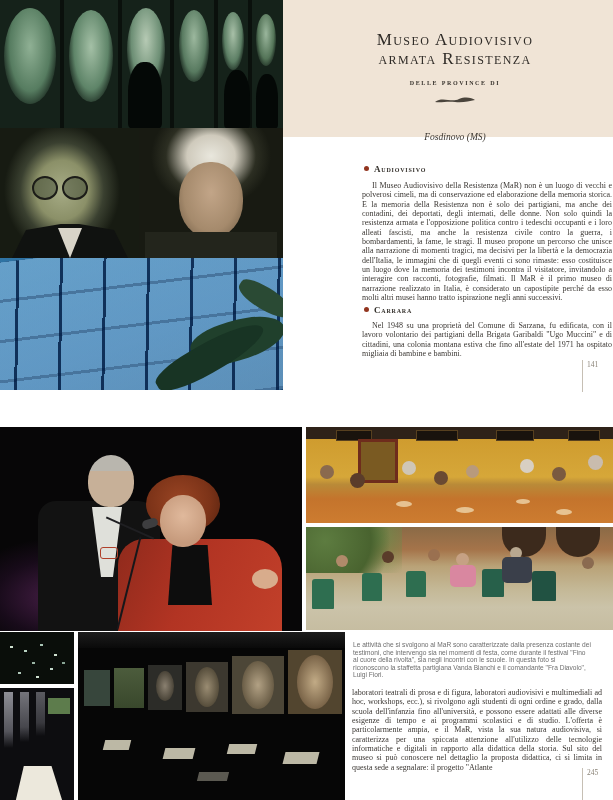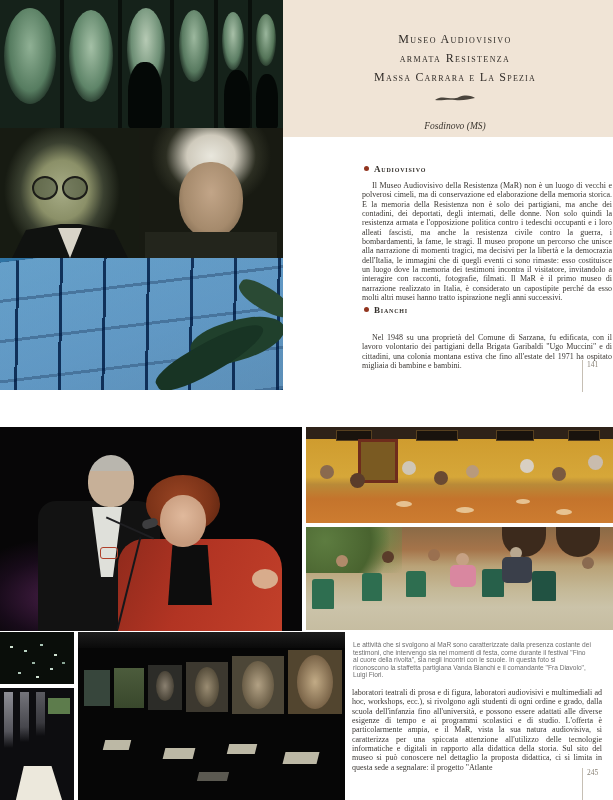--- a/index.html
+++ b/index.html
@@ -7,25 +7,25 @@
        font-family:"Liberation Serif",serif;}
   .abs{position:absolute;}
 
   
   #beige-band{left:0;top:0;width:613px;height:137px;background:#f0e4d6;}
   .page-marker{border-left:1px solid #c6bfb4;padding-left:4px;height:32px;
       font-size:7.5px;color:#8a8377;line-height:10px;}
 
   
   #title-block{left:300px;top:30px;width:310px;text-align:center;color:#2f2b27;}
-  .t1{font-variant:small-caps;font-size:12px;letter-spacing:1.4px;line-height:19px;}
+  .t1{font-variant:small-caps;font-size:17px;letter-spacing:1.4px;line-height:19px;}
   .t-sub1{font-variant:small-caps;font-weight:bold;font-size:8.5px;letter-spacing:1.6px;margin-top:9px;color:#3a352f;}
   .t-sub2{font-variant:small-caps;font-size:12px;letter-spacing:1.2px;margin-top:2px;color:#322d29;}
   .swash{margin:7px auto 0 auto;display:block;}
-  .loc{font-style:italic;font-size:9.5px;margin-top:17px;color:#3a352f;}
+  .loc{font-style:italic;font-size:9.5px;margin-top:26px;color:#3a352f;}
 
   
   .sec-head{font-variant:small-caps;font-weight:bold;font-size:9px;letter-spacing:0.8px;color:#34302b;}
   .bullet{display:inline-block;width:5px;height:5px;border-radius:50%;background:#92351f;
       margin-right:5px;vertical-align:1px;}
   .body-par{width:250px;font-size:8px;line-height:9.35px;text-align:justify;color:#3b3733;}
   .indent{text-indent:10px;}
   .caption{width:238px;font-family:"Liberation Sans",sans-serif;font-size:6.6px;line-height:7.5px;
       color:#6e6e6e;text-align:left;}
 
@@ -167,36 +167,36 @@
 <div id="photo-touchtable" class="abs photo">
   <div id="tt-grid"></div>
   <div class="hand" style="left:190px;top:62px;width:96px;height:40px;transform:rotate(-18deg);"></div>
   <div class="hand" style="left:150px;top:84px;width:120px;height:30px;transform:rotate(-30deg);background:#183424;"></div>
   <div class="hand" style="left:236px;top:30px;width:60px;height:22px;transform:rotate(30deg);background:#2a4a34;"></div>
 </div>
 
 <div id="title-block" class="abs">
   <div class="t1">Museo Audiovisivo</div>
   <div class="t1">armata Resistenza</div>
-  <div class="t-sub2">Massa Carrara e La Spezia</div>
+  <div class="t-sub1">delle province di</div>
   <svg class="swash" width="44" height="12" viewBox="0 0 44 12">
     <path d="M2,8 C10,2 18,9 26,5 C33,2 39,4 42,6 C36,7 30,9 22,8 C14,7 8,9 2,8 Z" fill="#4a443c"></path>
   </svg>
   <div class="loc">Fosdinovo (MS)</div>
 </div>
 
 <div class="abs sec-head" style="left:364px;top:164px;">
   <span class="bullet"></span><span>Audiovisivo</span>
 </div>
 <div class="abs body-par indent" style="left:362px;top:181px;">Il Museo Audiovisivo della Resistenza (MaR) non è un luogo di vecchi e polverosi cimeli, ma di conservazione ed elaborazione della memoria storica. E la memoria della Resistenza non è solo dei partigiani, ma anche dei contadini, dei deportati, degli internati, delle donne. Non solo quindi la resistenza armata e l'opposizione politica contro i tedeschi occupanti e i loro alleati fascisti, ma anche la resistenza civile contro la guerra, i bombardamenti, la fame, le stragi. Il museo propone un percorso che unisce alla narrazione di momenti tragici, ma decisivi per la libertà e la democrazia dell'Italia, le immagini che di quegli eventi ci sono rimaste: esso costituisce un luogo dove la memoria dei testimoni incontra il visitatore, invitandolo a interagire con racconti, fotografie, filmati. Il MaR è il primo museo di narrazione realizzato in Italia, è considerato un capostipite perché da esso molti altri musei hanno tratto ispirazione negli anni successivi.</div>
 
 <div class="abs sec-head" style="left:364px;top:305px;">
-  <span class="bullet"></span><span>Bianchi</span>
-</div>
-<div class="abs body-par indent" style="left:362px;top:333px;">Nel 1948 su una proprietà del Comune di Sarzana, fu edificata, con il lavoro volontario dei partigiani della Brigata Garibaldi "Ugo Muccini" e di cittadini, una colonia montana estiva che fino all'estate del 1971 ha ospitato migliaia di bambine e bambini.</div>
+  <span class="bullet"></span><span>Carrara</span>
+</div>
+<div class="abs body-par indent" style="left:362px;top:321px;">Nel 1948 su una proprietà del Comune di Sarzana, fu edificata, con il lavoro volontario dei partigiani della Brigata Garibaldi "Ugo Muccini" e di cittadini, una colonia montana estiva che fino all'estate del 1971 ha ospitato migliaia di bambine e bambini.</div>
 
 <div class="abs page-marker" style="left:582px;top:360px;">141</div>
 
 <div id="photo-stage" class="abs photo">
   <div id="stage-glow"></div>
   <div id="man-body"></div>
   <div id="man-shirt"></div>
   <div id="man-head"></div>
   <div id="man-glasses"></div>
   <div id="woman-body"></div>

